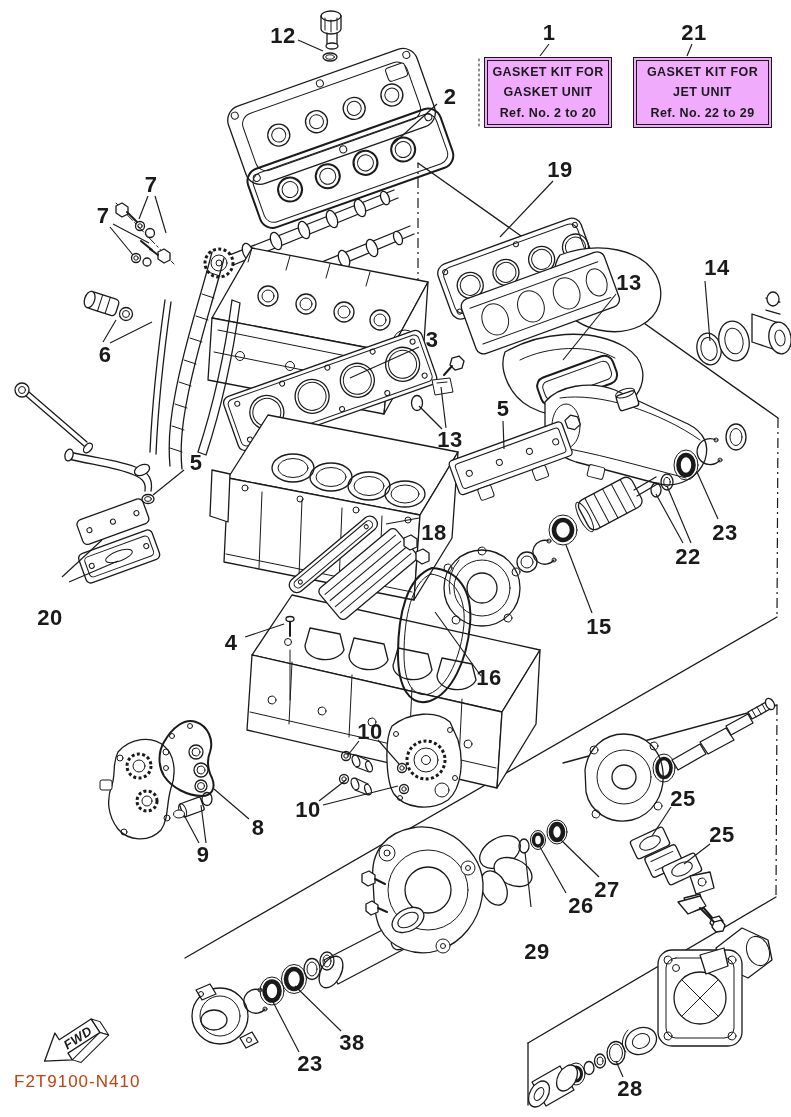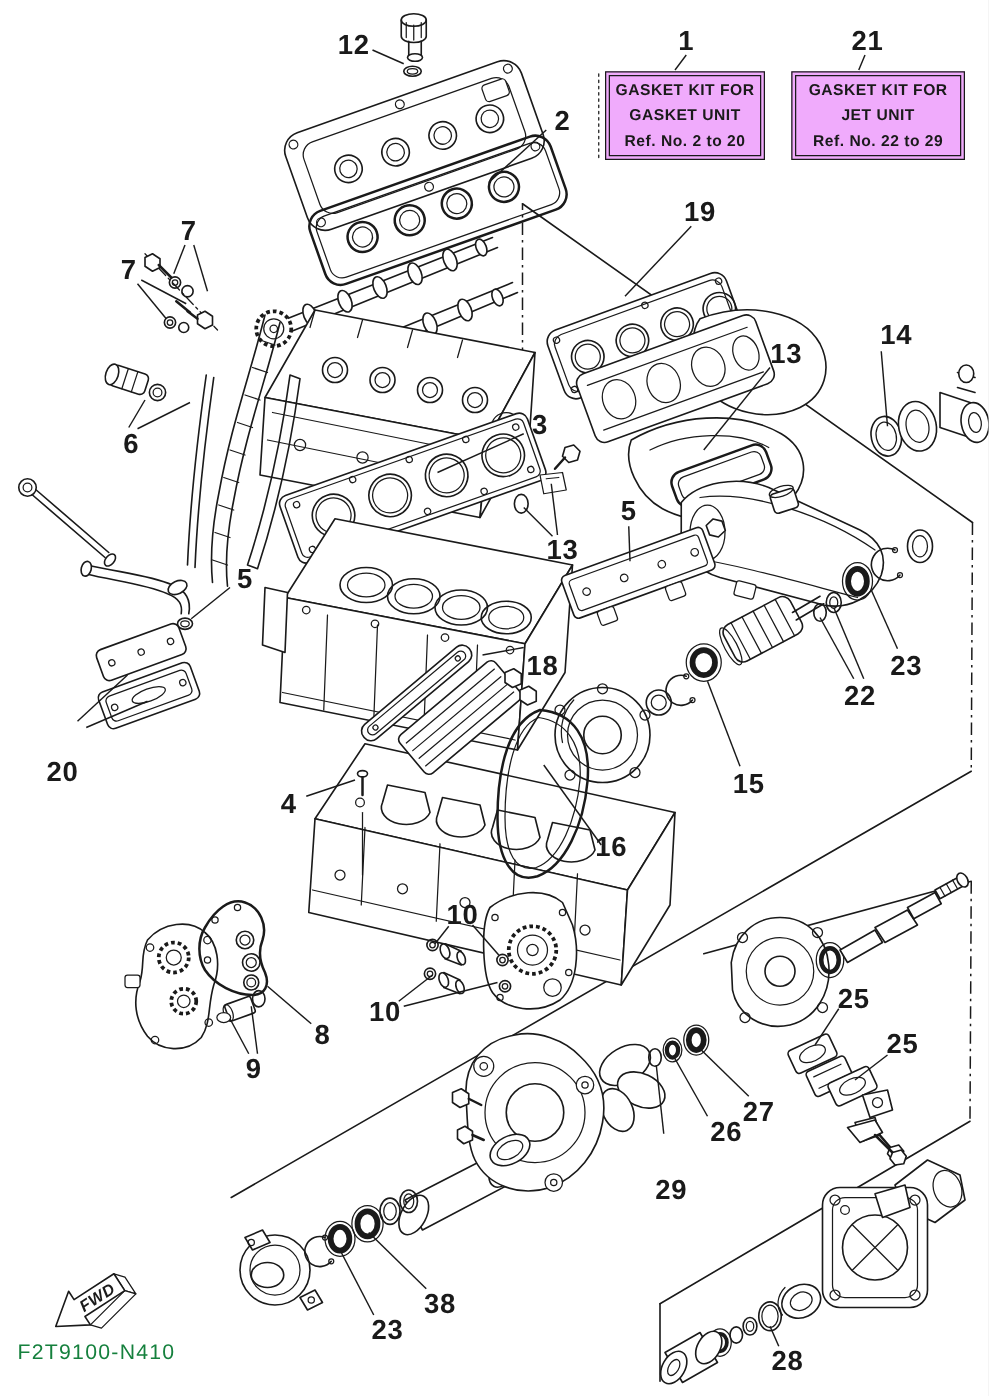--- a/index.html
+++ b/index.html
@@ -29,21 +29,21 @@
     border:1.5px solid #1a1a1a;height:100%;box-sizing:border-box;
     display:flex;flex-direction:column;justify-content:center;align-items:center;
     padding:2px 3px;
   }
   .kit-line{
     font:700 12.5px "Liberation Sans", sans-serif;line-height:1.62;
     letter-spacing:0.4px;white-space:nowrap;
   }
   .footer-code{
     position:absolute;left:14px;top:1072px;
-    font:400 17px "Liberation Sans", sans-serif;letter-spacing:1px;color:#15803d;
+    font:400 17px "Liberation Sans", sans-serif;letter-spacing:1px;color:#c2410c;
   }
 </style>
 </head>
 <body>
 
 <div class="stage" id="stage">
 
   <svg class="layer" width="791" height="1117" viewBox="0 0 791 1117">
 
     <g>

